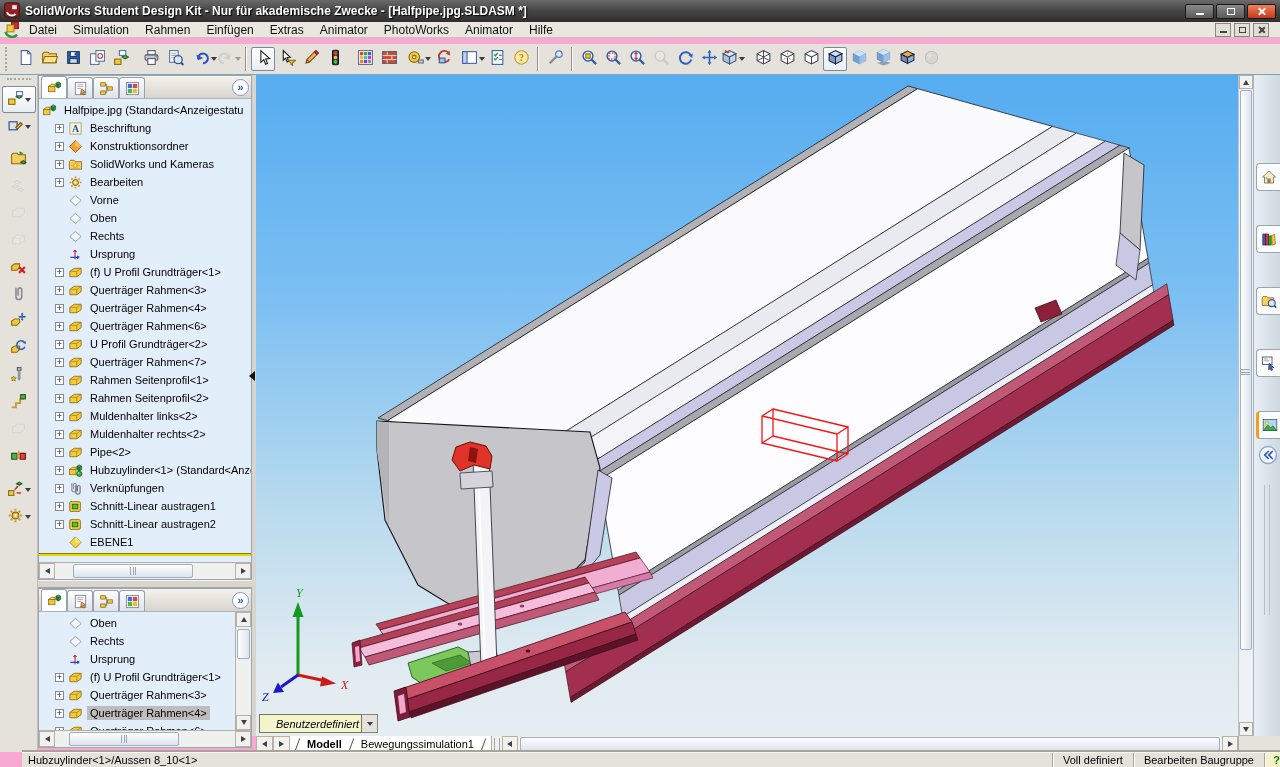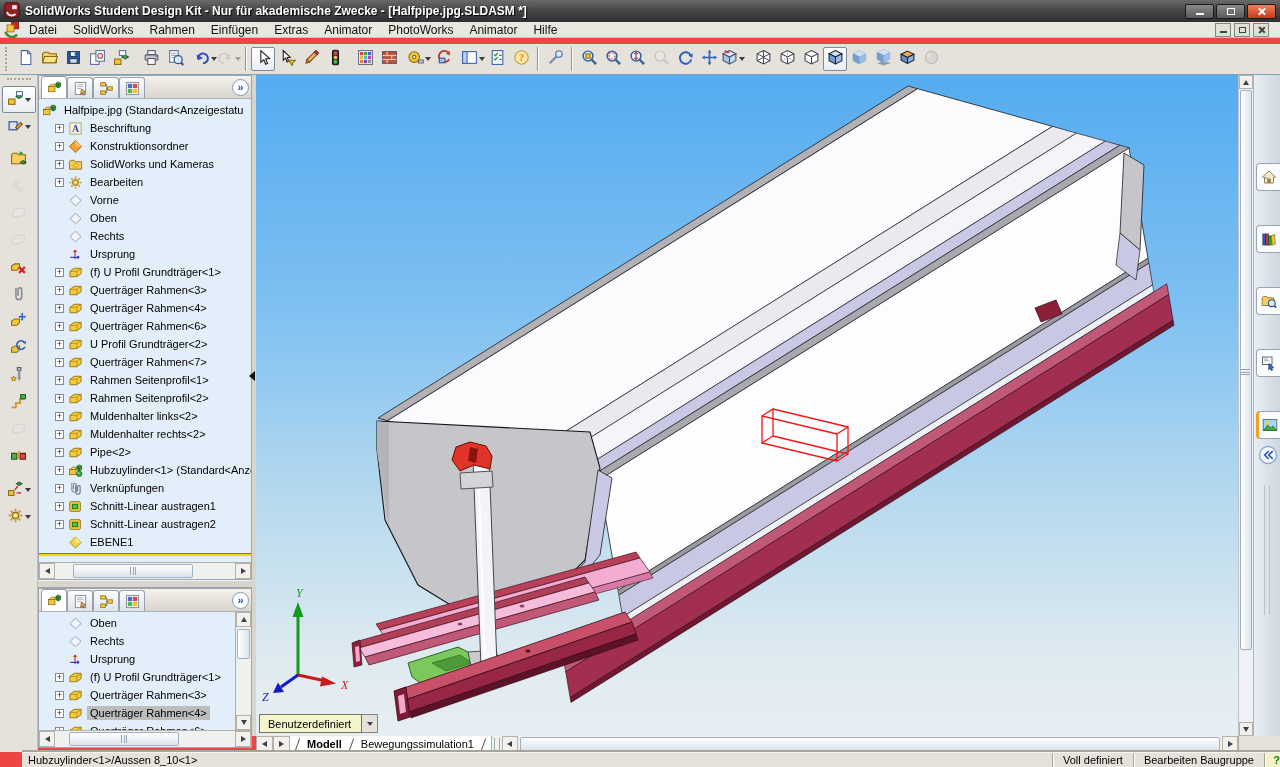--- a/index.html
+++ b/index.html
@@ -1,17 +1,17 @@
 <!DOCTYPE html>
 <html><head>
 <meta charset="utf-8">
 <style>
   html,body{margin:0;padding:0;background:#9aa0a8;}
   #root{position:relative;width:1280px;height:767px;overflow:hidden;
-    font-family:"Liberation Sans",sans-serif;background:#ef4444;font-size:11px;
+    font-family:"Liberation Sans",sans-serif;background:#f9a8d4;font-size:11px;
     -webkit-font-smoothing:antialiased;}
   #root *{box-sizing:border-box;}
 
   
   .titlebar{position:absolute;left:0;top:0;width:1280px;height:22px;
     background:linear-gradient(180deg,#6a6a6a,#474747 45%,#2f2f2f);
     display:flex;align-items:center;padding:0 4px;color:#fff;}
   .titlebar .ttext{font-size:12px;font-weight:bold;margin-left:5px;white-space:nowrap;
     text-shadow:1px 1px 1px #000;}
   .winbtns{margin-left:auto;display:flex;gap:2px;}
@@ -107,21 +107,21 @@
 
   
   .vsplit{position:absolute;left:252px;top:75px;width:4px;height:661px;background:#d8d5ce;}
   .vsplit .arr{position:absolute;left:-3px;top:296px;width:0;height:0;
     border-top:5px solid transparent;border-bottom:5px solid transparent;border-right:6px solid #111;}
   .viewport{position:absolute;left:256px;top:75px;width:982px;height:661px;
     background:linear-gradient(180deg,#55acf0 0%,#7ec0f2 35%,#b8daee 65%,#dfeaf0 88%,#e6eef2 100%);}
   .model-svg{position:absolute;left:0;top:0;width:982px;height:661px;}
   .orientbox{position:absolute;left:3px;top:639px;display:flex;}
   .orientlabel{width:103px;height:19px;background:#f4f4cd;border:1px solid #77765a;
-    display:flex;align-items:center;padding-left:8px;font-size:11px;color:#000;}
+    display:flex;align-items:center;padding-left:16px;font-size:11px;color:#000;font-style:italic;}
   .orientarrow{width:16px;height:19px;background:#e5e2db;border:1px solid #888478;border-left:none;
     display:flex;align-items:center;justify-content:center;padding:0;}
   .orientarrow .tri-d{border-left-width:3px;border-right-width:3px;border-top-width:4px;}
 
   .vscroll-right{position:absolute;left:1238px;top:75px;width:15px;height:661px;background:#eef2f6;
     border-left:1px solid #c0c4c8;}
   .vscroll-right .sbtn{width:14px;height:14px;}
   .vscroll-right .down{position:absolute;bottom:0;}
   .vr-thumb{position:absolute;left:1px;top:15px;width:12px;height:560px;
     background:linear-gradient(90deg,#fdfdfd,#dde4ec);border:1px solid #9eb0c4;border-radius:2px;}
@@ -189,21 +189,21 @@
   </div>
 
   <div class="menubar">
     <span class="appicon"><svg width="18" height="18" viewBox="0 0 16 16">
           <path d="M2.2 10.5 A6 6 0 0 0 12.5 13" fill="none" stroke="#2a9a2a" stroke-width="2.2"></path>
           <rect x="7.6" y="1.6" width="6.2" height="6.2" fill="#cc2a2a" stroke="#6a1010" stroke-width="0.7"></rect>
           <rect x="3.6" y="4.4" width="6.2" height="6.2" fill="#f2c83a" stroke="#8a6a14" stroke-width="0.7"></rect>
         </svg></span>
     <nav id="menu-items" style="display:flex">
         <span class="mitem">Datei</span>
-        <span class="mitem">SolidWorks</span>
+        <span class="mitem">Simulation</span>
         <span class="mitem">Rahmen</span>
         <span class="mitem">Einfügen</span>
         <span class="mitem">Extras</span>
         <span class="mitem">Animator</span>
         <span class="mitem">PhotoWorks</span>
         <span class="mitem">Animator</span>
         <span class="mitem">Hilfe</span>
       </nav>
     <span class="docbtns">
       <button class="db">

